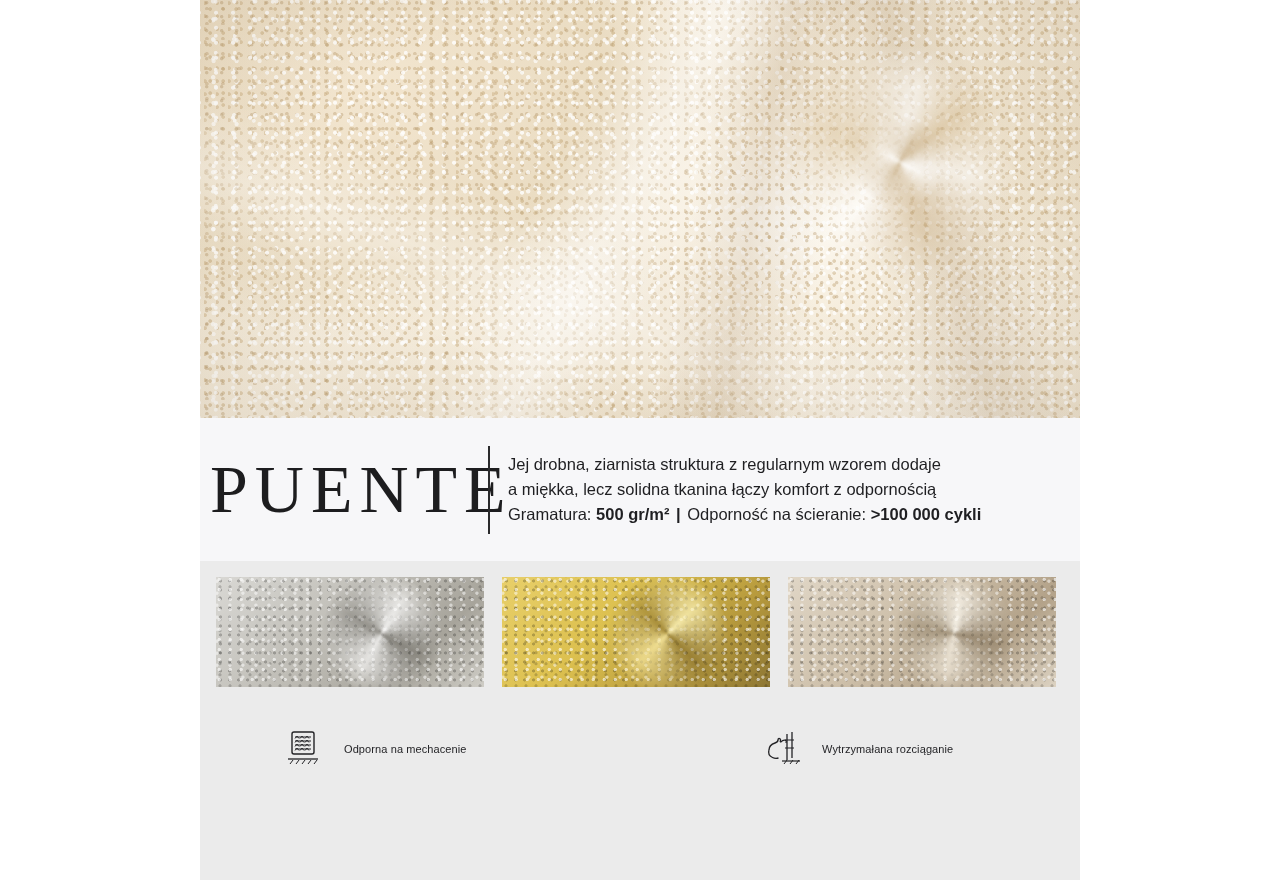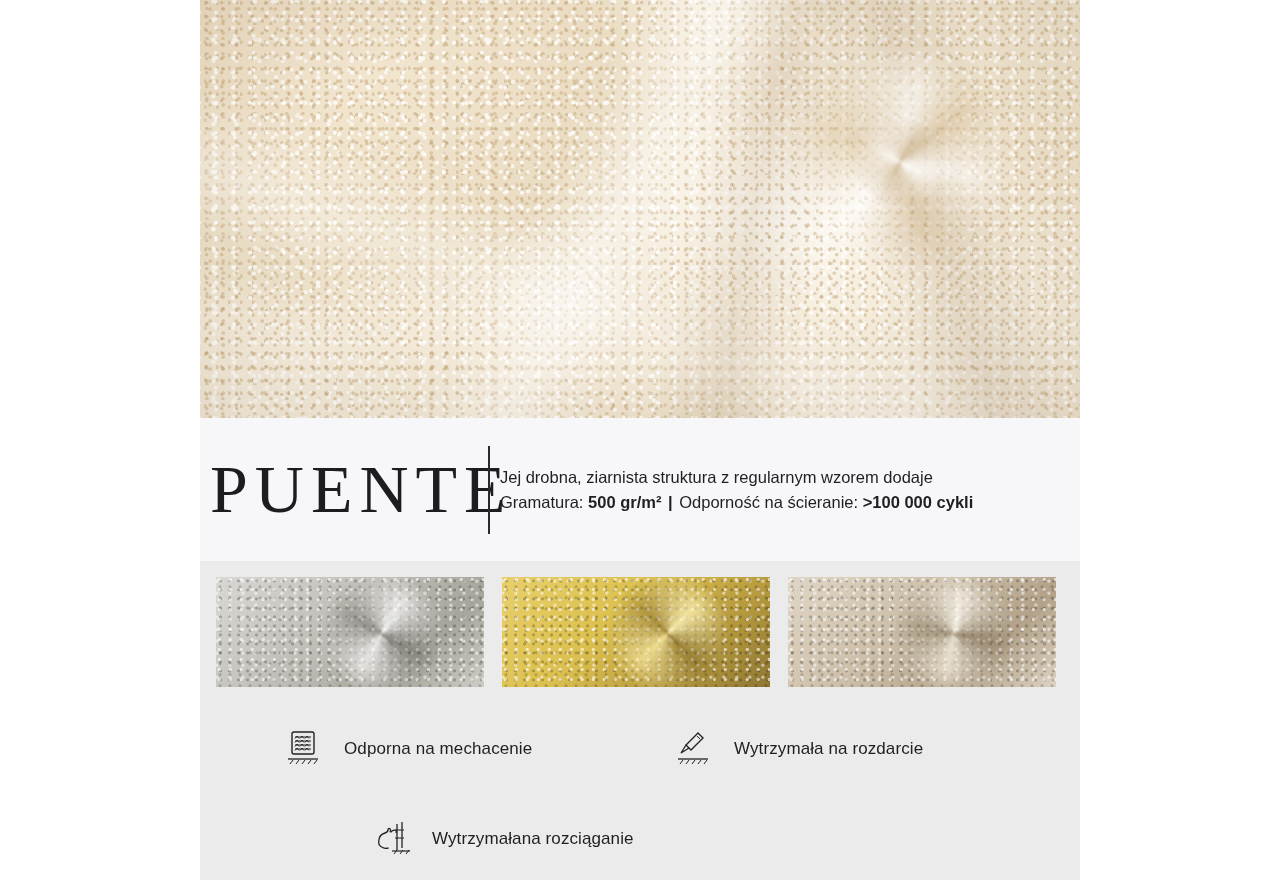--- a/index.html
+++ b/index.html
@@ -114,21 +114,21 @@
     font-weight: 400;
     padding-left: 10px;
   }
   .band-rule {
     width: 2px; height: 88px;
     background: #2a2a2c;
     flex: 0 0 auto;
   }
   .desc {
     flex: 1;
-    padding-left: 10px;
+    padding-left: 18px;
     padding-right: 22px;
     color: #1f1f22;
     font-size: 16.5px;
     line-height: 1.48;
   }
   .desc .spec { margin-top: 1px; }
   .desc b { font-weight: 700; }
   .sep-bar { font-weight: 700; padding: 0 2px; }
 
   
@@ -189,21 +189,21 @@
     align-items: center;
     gap: 18px;
   }
   .feature .ficon {
     width: 46px; height: 46px;
     flex: 0 0 auto;
     display: flex; align-items: center; justify-content: center;
     color: #232326;
   }
   .feature .flabel {
-    font-size: 17px;
+    font-size: 11px;
     color: #1f1f22;
     letter-spacing: .1px;
   }
   .feature.col2 { padding-left: 88px; }
 </style>
 </head>
 <body>
 
 <div class="page">
   <div class="sheet">
@@ -215,20 +215,21 @@
       <div class="hero-swirl"></div>
       <div class="hero-swirl2"></div>
       <div class="hero-vig"></div>
     </div>
 
     <div class="band">
       <div class="brand">PUENTE</div>
       <div class="band-rule"></div>
       <div class="desc">
         <div>Jej drobna, ziarnista struktura z regularnym wzorem dodaje</div>
+        <div>a miękka, lecz solidna tkanina łączy komfort z odpornością</div>
         <div class="spec">
           <span>Gramatura:</span>
           <b>500 gr/m²</b>
           <span class="sep-bar">|</span>
           <span>Odporność na ścieranie:</span>
           <b>&gt;100 000 cykli</b>
         </div>
       </div>
     </div>
 
@@ -262,32 +263,20 @@
             <path d="M12 18.5l2-2.5 2 2.5M17 18.5l2-2.5 2 2.5M22 18.5l2-2.5 2 2.5" stroke-width=".9"></path>
             <path d="M12 22.5l2-2.5 2 2.5M17 22.5l2-2.5 2 2.5M22 22.5l2-2.5 2 2.5" stroke-width=".9"></path>
             <path d="M5 31h30" stroke-width="1.3"></path>
             <path d="M7 36l3-4M13 36l3-4M19 36l3-4M25 36l3-4M31 36l3-4" stroke-width="1"></path>
           </svg>
         </span>
         <span class="flabel">Odporna na mechacenie</span>
       </div>
 
 
-      <div class="feature">
-        <span class="ficon">
-          <svg width="40" height="42" viewBox="0 0 40 42" fill="none" stroke="#232326" stroke-width="1.4">
-            <path d="M25 5l5 5-12 12-5-5z"></path>
-            <path d="M13 17l-5 8 8-5" stroke-width="1.3"></path>
-            <path d="M24 8l3 3" stroke-width="1"></path>
-            <path d="M5 31h30" stroke-width="1.3"></path>
-            <path d="M7 36l3-4M13 36l3-4M19 36l3-4M25 36l3-4M31 36l3-4" stroke-width="1"></path>
-          </svg>
-        </span>
-        <span class="flabel">Wytrzymała na rozdarcie</span>
-      </div>
 
       <div class="feature col2">
         <span class="ficon">
           <svg width="40" height="42" viewBox="0 0 40 42" fill="none" stroke="#232326" stroke-width="1.4">
             <path d="M8 22c0-4 3-6 6-7 2-.7 3-1.6 3-3 0-1.5 1-2 2-1.2 1 .8.6 2.2.2 3.4"></path>
             <path d="M8 22c-1 3 .5 6 3.5 7.5 2 1 4 1 6 .5" stroke-width="1.3"></path>
             <path d="M19.5 14.2c1.5-1.4 3-2.4 4.5-2 1.4.4 1.6 1.8.8 2.8" stroke-width="1.2"></path>
             <path d="M26 6v26" stroke-width="1.3"></path>
             <path d="M31 4v26" stroke-width="1.3"></path>
             <path d="M24 12h9M24 20h9" stroke-width="1.1"></path>

